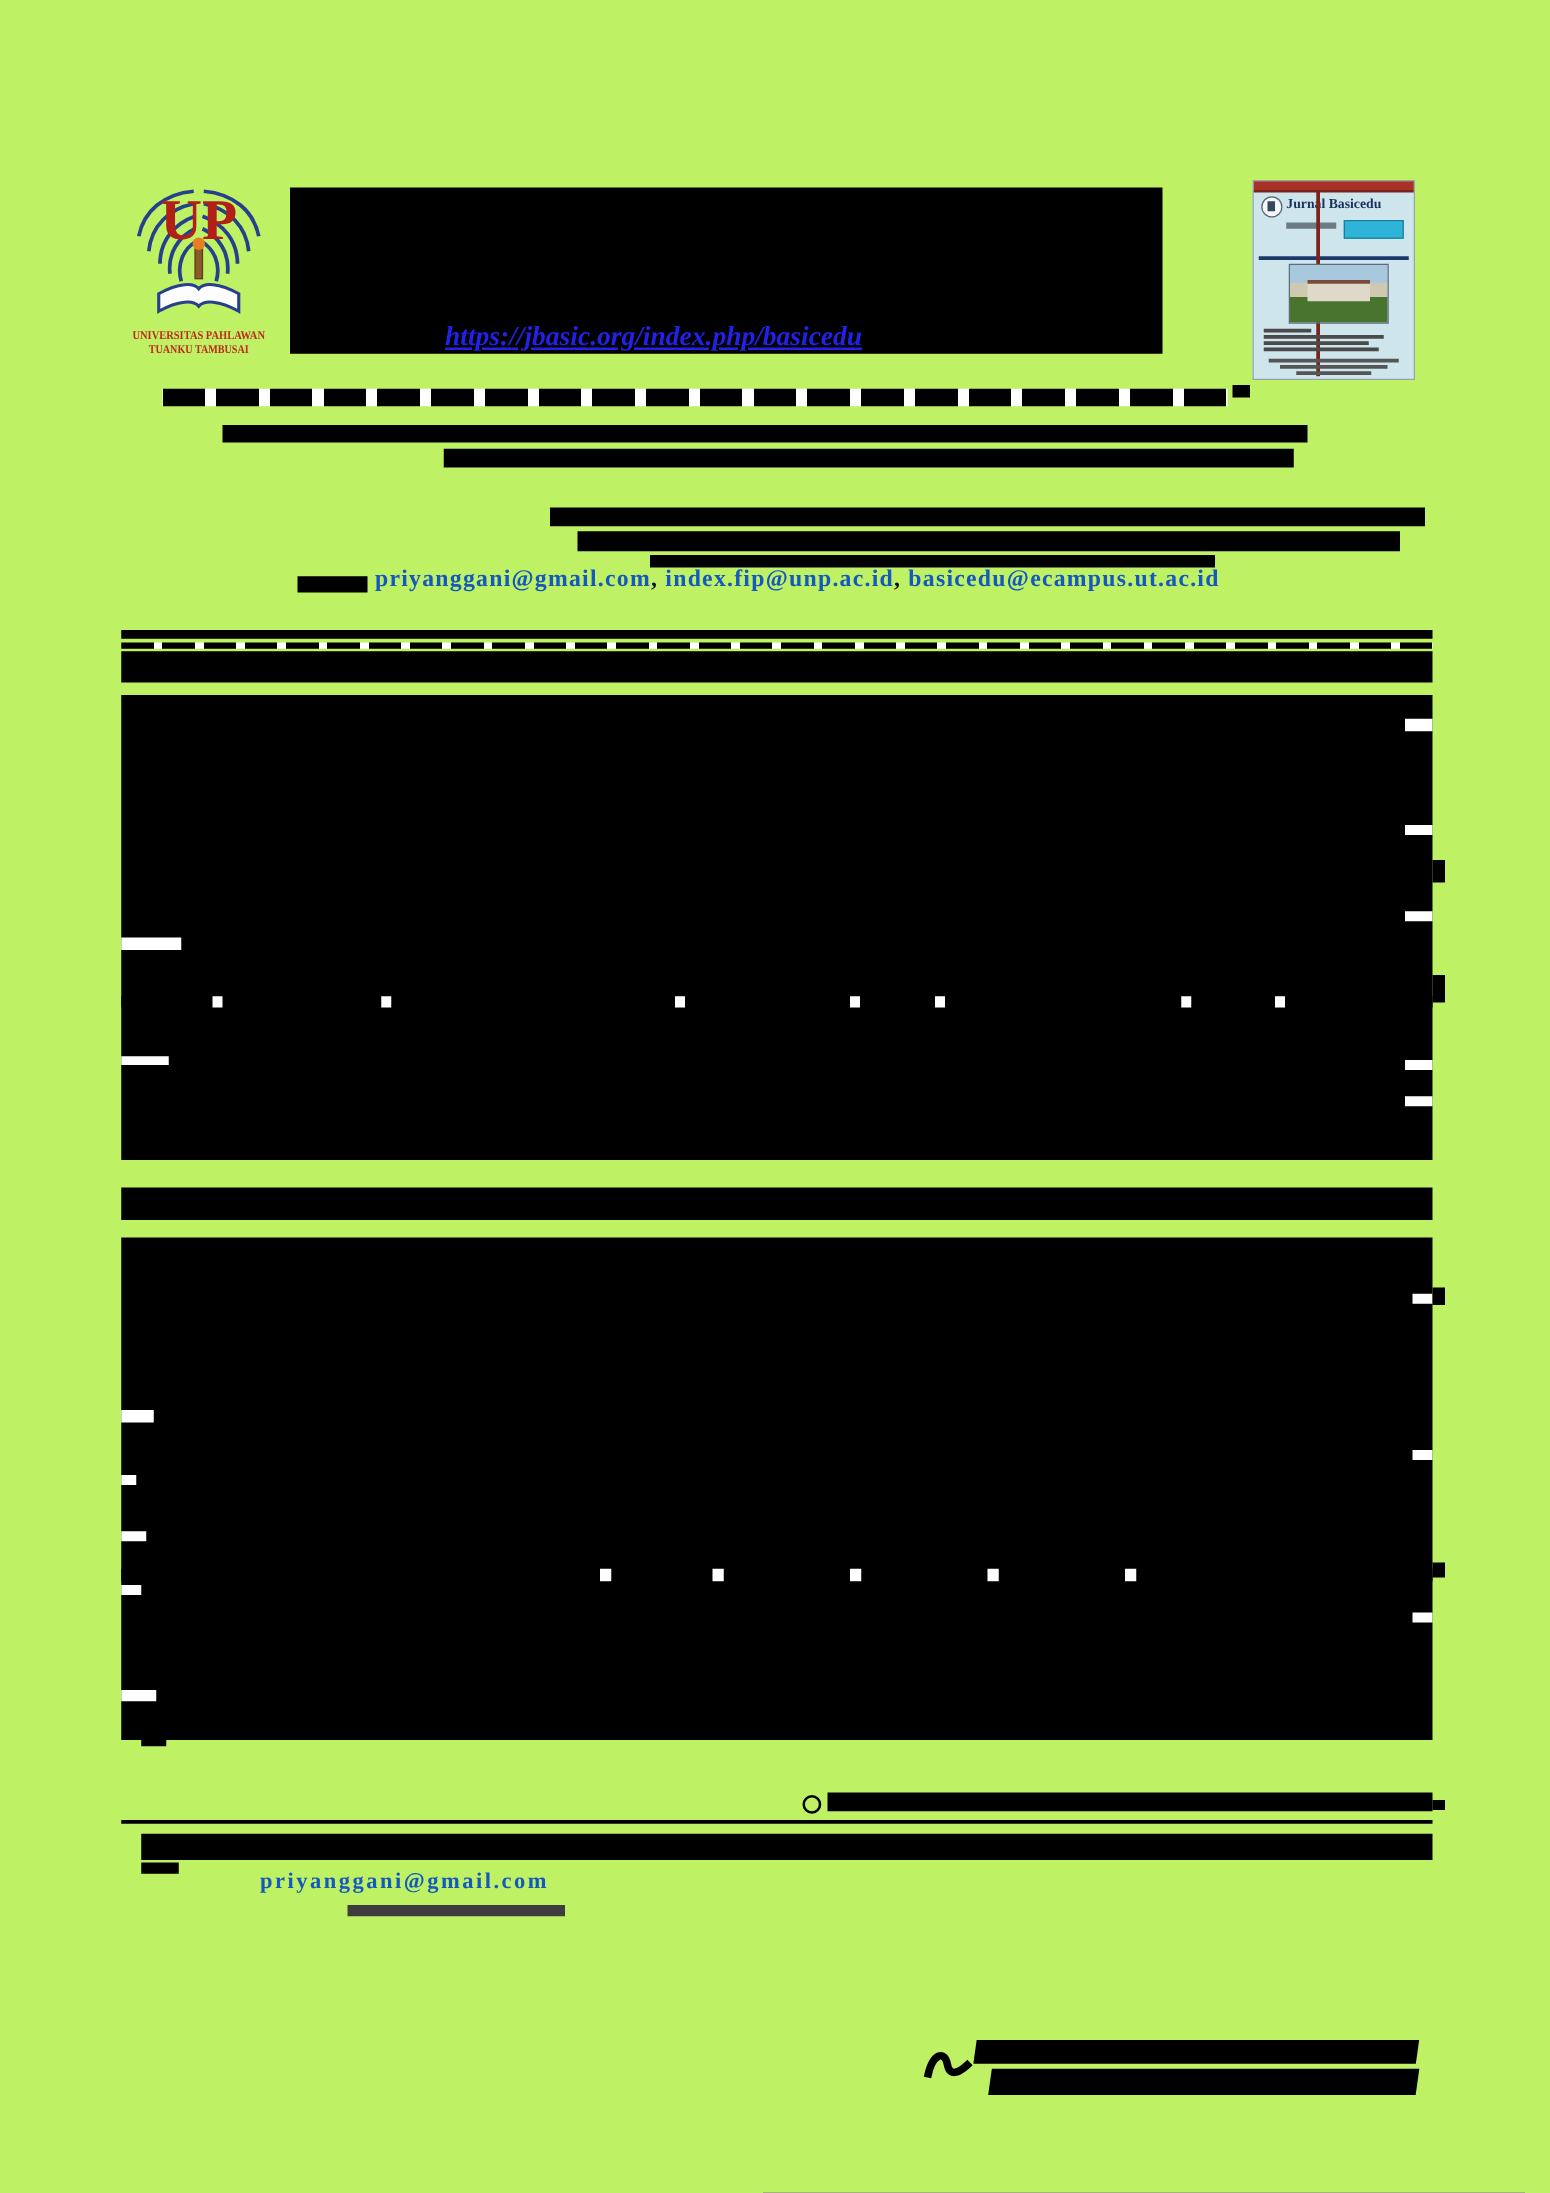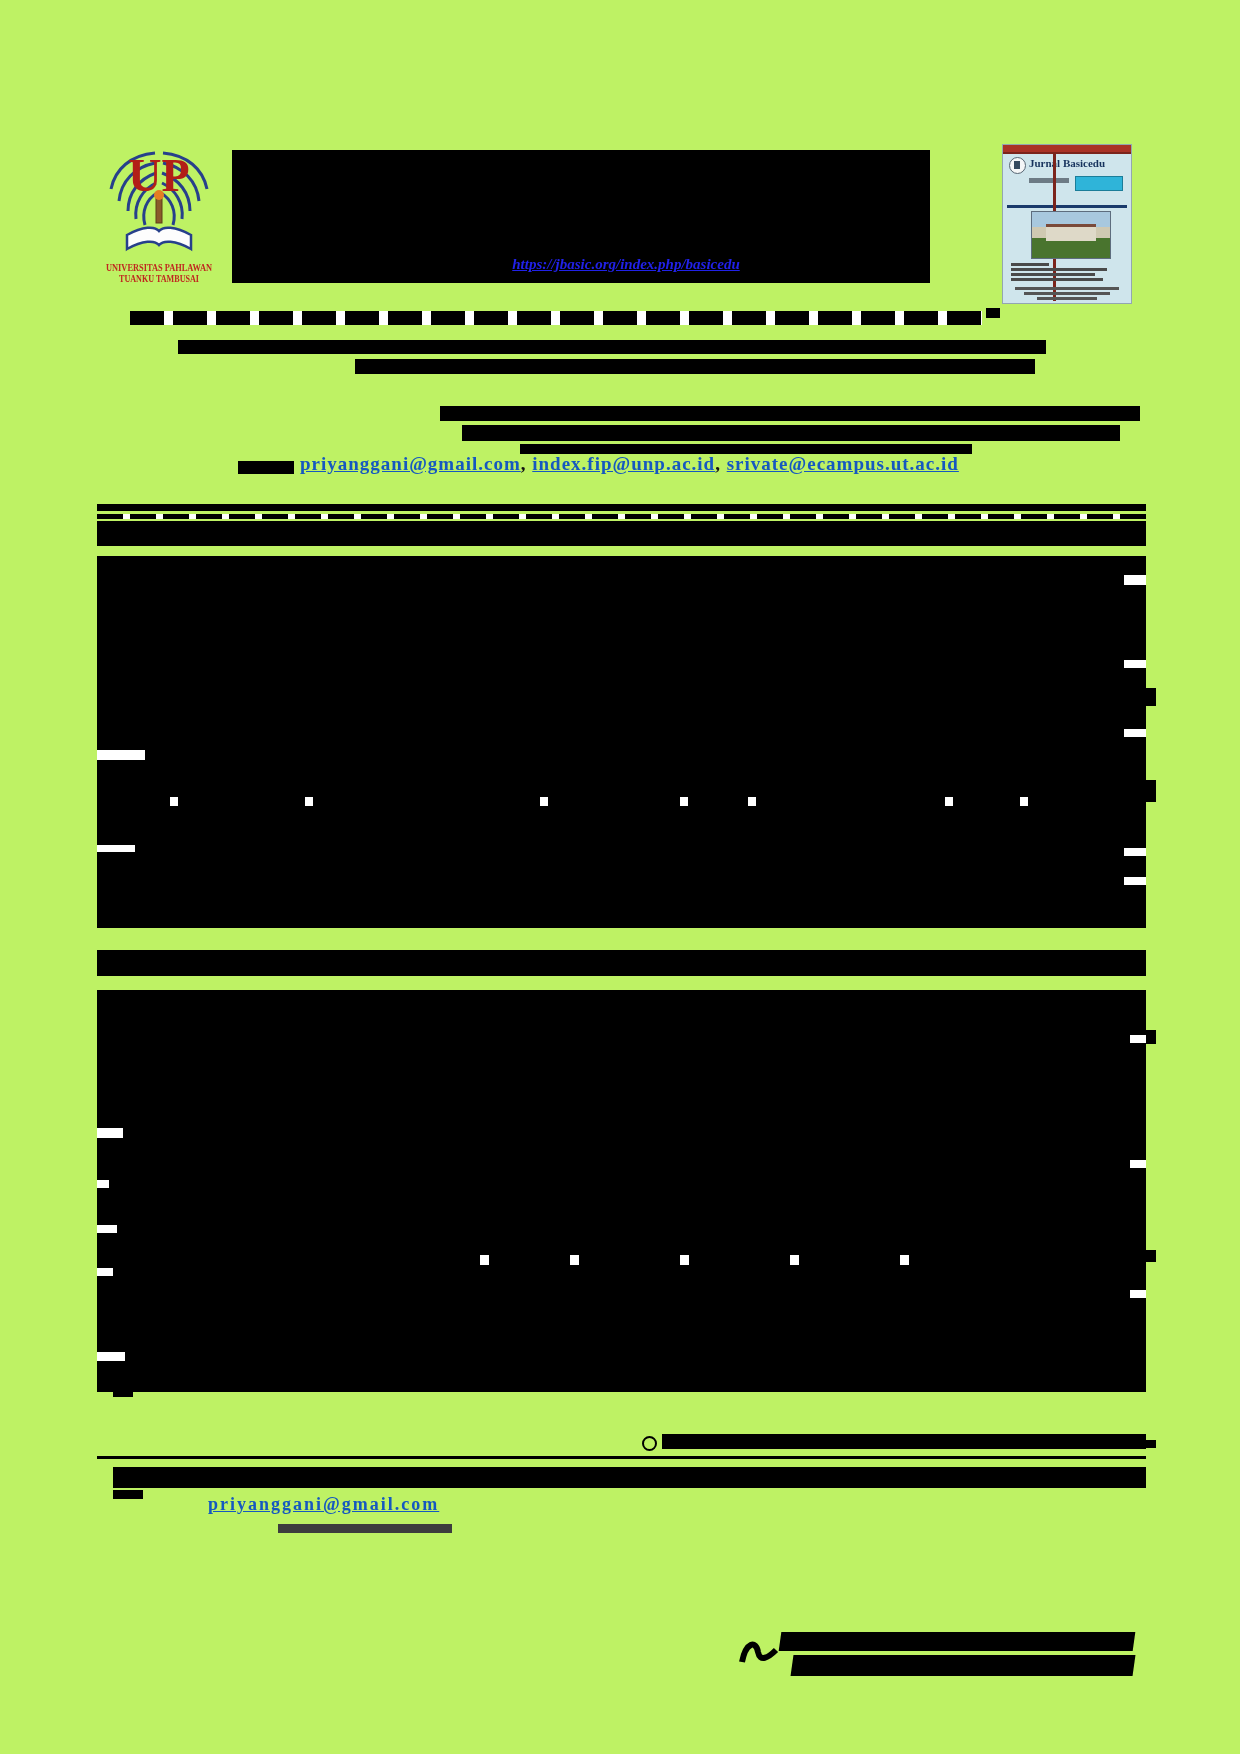--- a/index.html
+++ b/index.html
@@ -3,21 +3,21 @@
 <meta charset="utf-8">
 <style>
   html,body{margin:0;padding:0;background:#888;}
   .page{position:relative;width:1240px;height:1754px;background:#bef264;margin:0 auto;
         font-family:"Liberation Serif", serif;overflow:hidden;}
   .abs{position:absolute;}
   .bar{position:absolute;background:#000;}
   .whitecut{position:absolute;background:#fff;}
   .greybar{position:absolute;background:#3d3d3d;}
   .link{color:#2121e8;font-weight:bold;font-style:italic;text-decoration:underline;}
-  .emaillink{color:#1558c0;font-weight:bold;text-decoration:underline;}
+  .emaillink{color:#1558c0;font-weight:bold;}
   .sep{white-space:pre;color:#111;font-weight:bold;}
   .dashrow{position:absolute;background:repeating-linear-gradient(90deg,#000 0 26px,#fff 26px 33px);}
   .wordrow{position:absolute;background:repeating-linear-gradient(90deg,#000 0 34px,#fff 34px 43px);}
   
   .cover{position:absolute;left:1002px;top:144px;width:130px;height:160px;background:#cfe5ec;
          border:1px solid #93a6b0;box-sizing:border-box;}
   .cover .topbar{position:absolute;left:0;top:0;width:100%;height:7px;background:#a93226;}
   .cover .topbar2{position:absolute;left:0;top:7px;width:100%;height:2px;background:#7b241c;}
   .cover .jtitle{position:absolute;left:26px;top:12px;font-size:11px;font-weight:bold;color:#16325c;}
   .cover .clogo{position:absolute;left:6px;top:12px;width:15px;height:15px;border-radius:50%;
@@ -55,21 +55,21 @@
     </g>
     <rect x="53" y="74" width="6" height="26" fill="#8a5a2a" stroke="#5d3d17" stroke-width="1"></rect>
     <circle cx="56" cy="72" r="5" fill="#e67e22"></circle>
     <text x="56" y="68" text-anchor="middle" font-family="Liberation Serif, serif" font-size="46" font-weight="bold" fill="#b21f17">UP</text>
     <path d="M24,112 C40,103 52,103 56,108 C60,103 72,103 88,112 L88,126 C72,117 60,117 56,122 C52,117 40,117 24,126 Z" fill="#fdfdfd" stroke="#27408b" stroke-width="2.5"></path>
     <text x="56" y="148" text-anchor="middle" font-size="9.5" font-weight="bold" fill="#c0271f" textLength="106" lengthAdjust="spacingAndGlyphs" font-family="Liberation Serif, serif">UNIVERSITAS PAHLAWAN</text>
     <text x="56" y="159" text-anchor="middle" font-size="9.5" font-weight="bold" fill="#c0271f" textLength="80" lengthAdjust="spacingAndGlyphs" font-family="Liberation Serif, serif">TUANKU TAMBUSAI</text>
   </svg>
 
   <div class="bar" style="left:232px;top:150px;width:698px;height:133px;"></div>
-  <div class="abs" style="left:376px;top:256px;width:500px;text-align:center;font-size:15px;z-index:3;">
+  <div class="abs" style="left:356px;top:256px;width:500px;text-align:left;font-size:22px;z-index:3;">
     <span class="link">https://jbasic.org/index.php/basicedu</span>
   </div>
 
   <div class="cover">
     <div class="topbar"></div>
     <div class="topbar2"></div>
     <div class="clogo"></div>
     <div class="jtitle">Jurnal Basicedu</div>
     <div class="microbar" style="left:26px;top:33px;width:40px;"></div>
     <div class="badge"></div>
@@ -91,21 +91,21 @@
   <div class="bar" style="left:986px;top:308px;width:14px;height:10px;"></div>
   <div class="bar" style="left:178px;top:340px;width:868px;height:14px;"></div>
   <div class="bar" style="left:355px;top:359px;width:680px;height:15px;"></div>
 
   <div class="bar" style="left:440px;top:406px;width:700px;height:15px;"></div>
   <div class="bar" style="left:462px;top:425px;width:658px;height:16px;"></div>
   <div class="bar" style="left:520px;top:444px;width:452px;height:10px;"></div>
 
   <div class="bar" style="left:238px;top:461px;width:56px;height:13px;"></div>
   <div class="abs" style="left:300px;top:453px;font-size:19px;letter-spacing:1px;white-space:nowrap;">
-    <a class="emaillink">priyanggani@gmail.com</a><span class="sep">, </span><a class="emaillink">index.fip@unp.ac.id</a><span class="sep">, </span><a class="emaillink">srivate@ecampus.ut.ac.id</a>
+    <a class="emaillink">priyanggani@gmail.com</a><span class="sep">, </span><a class="emaillink">index.fip@unp.ac.id</a><span class="sep">, </span><a class="emaillink">basicedu@ecampus.ut.ac.id</a>
   </div>
 
   <div class="bar" style="left:97px;top:504px;width:1049px;height:7px;"></div>
   <div class="dashrow" style="left:97px;top:514px;width:1049px;height:5px;"></div>
   <div class="bar" style="left:97px;top:521px;width:1049px;height:25px;"></div>
 
   <div class="bar" style="left:97px;top:556px;width:1049px;height:372px;">
     <div class="whitecut" style="left:1027px;top:19px;width:22px;height:10px;"></div>
     <div class="whitecut" style="left:1027px;top:104px;width:22px;height:8px;"></div>
     <div class="whitecut" style="left:1027px;top:173px;width:22px;height:8px;"></div>

